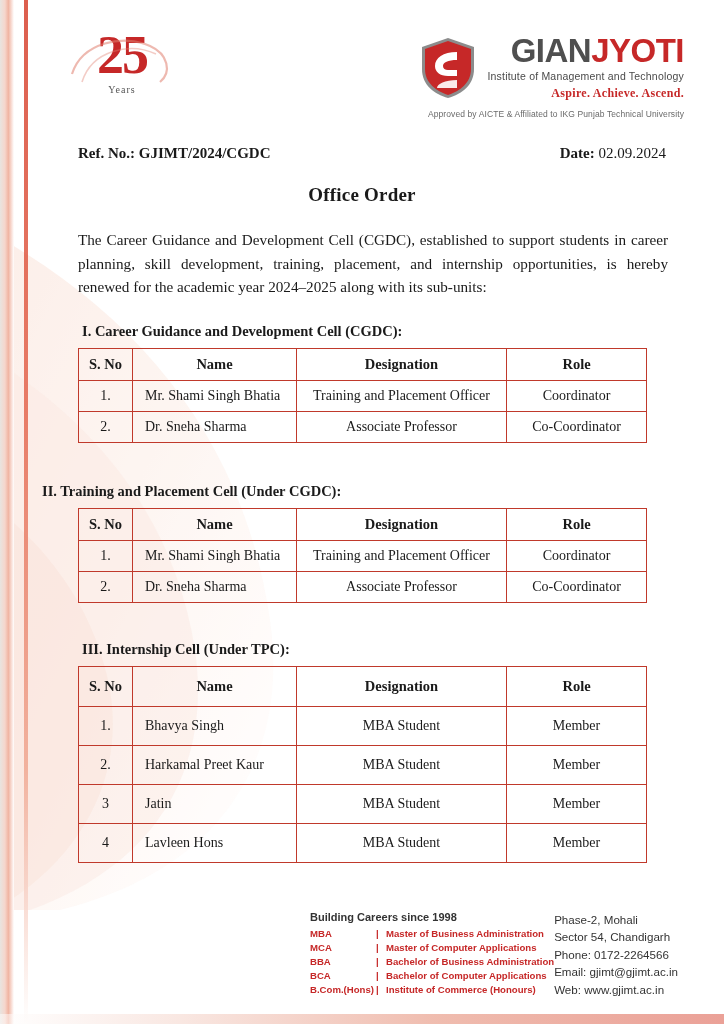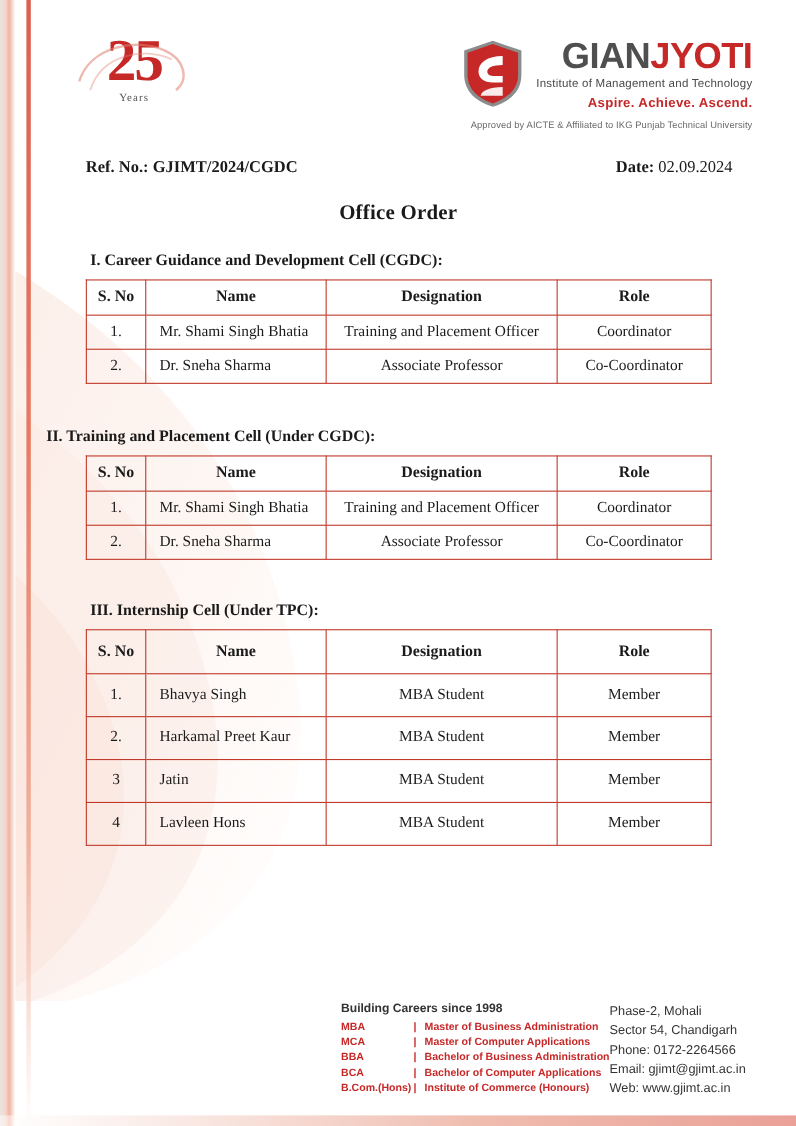--- a/index.html
+++ b/index.html
@@ -120,21 +120,21 @@
   .brand-name .gian { color: #4f4f4f; }
   .brand-name .jyoti { color: #c62828; }
   .brand-sub {
     font-family: "Liberation Sans", sans-serif;
     font-size: 10.5px;
     color: #4a4a4a;
     margin-top: 3px;
     letter-spacing: .2px;
   }
   .brand-tag {
-    font-family: Liberation Sans, sans-serif;
+    font-family: Liberation Serif, serif;
     font-size: 12px;
     font-weight: bold;
     color: #c62828;
     margin-top: 4px;
     letter-spacing: .3px;
   }
   .brand-approved {
     font-family: "Liberation Sans", sans-serif;
     font-size: 8.5px;
     color: #6a6a6a;
@@ -310,20 +310,21 @@
         <span>GJIMT/2024/CGDC</span>
       </div>
       <div class="date-line">
         <span class="dlabel">Date:</span>
         <span>02.09.2024</span>
       </div>
     </div>
 
     <div class="doc-title">Office Order</div>
 
+    <div class="para">The Career Guidance and Development Cell (CGDC), established to support students in career planning, skill development, training, placement, and internship opportunities, is hereby renewed for the academic year 2024–2025 along with its sub-units:</div>
 
     <div class="section-title">I. Career Guidance and Development Cell (CGDC):</div>
     <table class="office">
       <colgroup>
           <col class="col-sno">
           <col class="col-name">
           <col class="col-desig">
           <col class="col-role">
         </colgroup>
       <thead>

